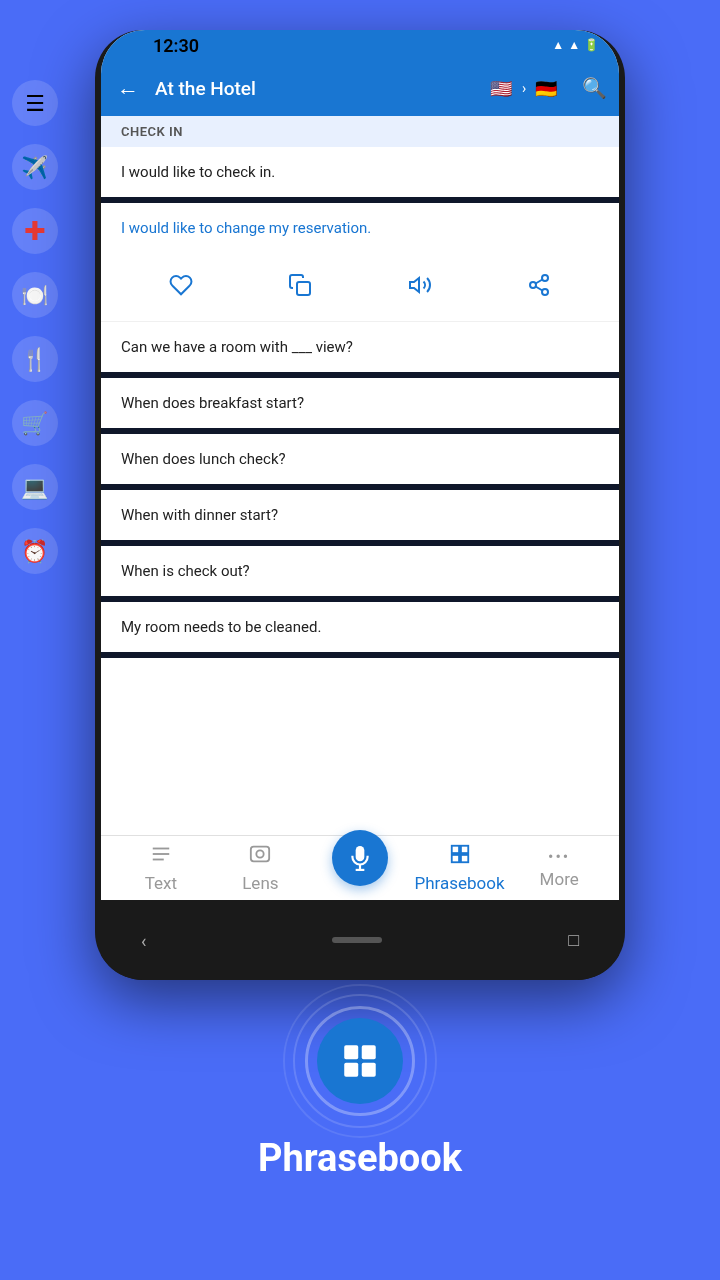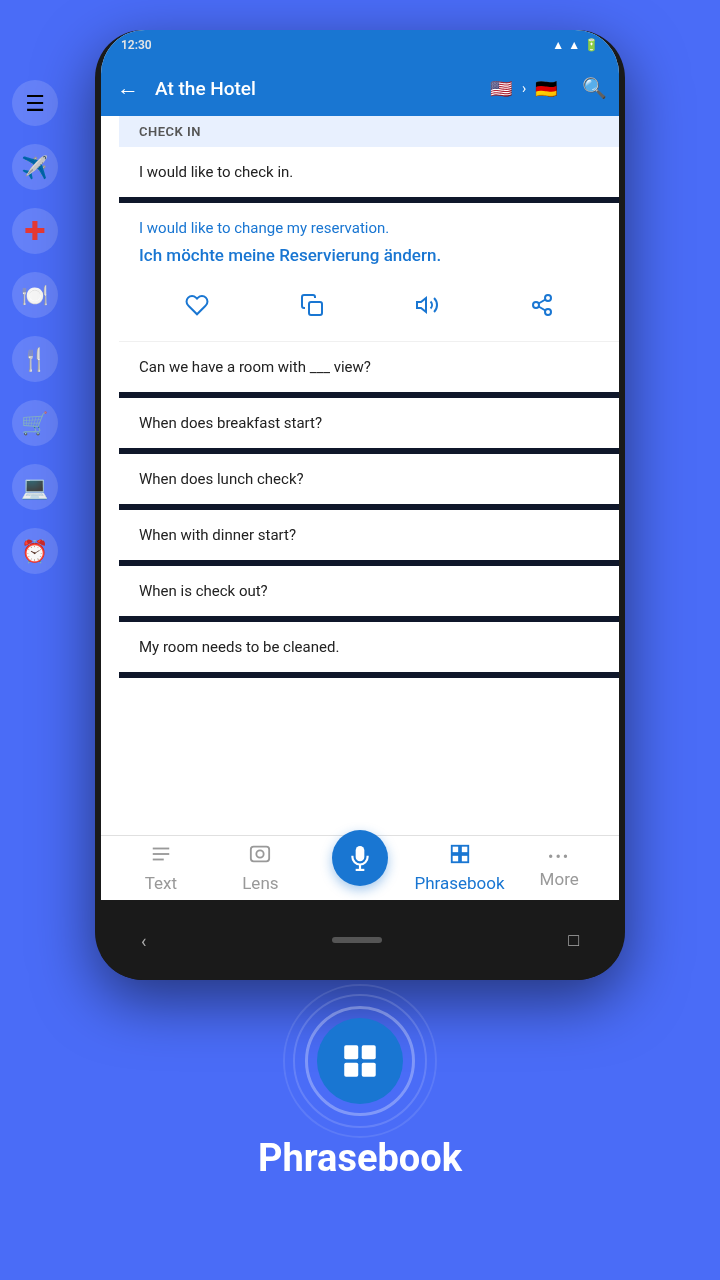--- a/index.html
+++ b/index.html
@@ -47,23 +47,24 @@
     
     .status-bar {
       height: 30px;
       background: #1976d2;
       display: flex;
       align-items: center;
       justify-content: space-between;
       padding: 0 20px;
     }
     .status-time {
-      color: #e5e5e5;
-      font-size: 12px;
+      color: #000000;
+      font-size: 18px;
       font-weight: 600;
+      margin-left: 32px;
     }
     .status-icons {
       display: flex;
       align-items: center;
       gap: 4px;
     }
     .status-icons span {
       color: #fff;
       font-size: 12px;
     }
@@ -113,21 +114,20 @@
       font-size: 20px;
       margin-left: 8px;
       cursor: pointer;
     }
 
     
     .content-area {
       height: calc(100% - 86px - 65px);
       overflow-y: auto;
       background: #fff;
-      margin-left: 18px;
     }
 
     
     .section-header {
       background: #e8f0fe;
       padding: 8px 20px;
       font-size: 13px;
       font-weight: 600;
       color: #555;
       letter-spacing: 0.5px;
@@ -374,21 +374,20 @@
     <div class="content-area">
 
       <div class="section-header">CHECK IN</div>
 
       <div class="phrase-row">
         <span>I would like to check in.</span>
       </div>
 
       <div class="phrase-row highlighted">
         <div class="phrase-english-highlight">I would like to change my reservation.</div>
-        <div class="phrase-german-highlight">Ich möchte meine Reservierung ändern.</div>
       </div>
 
       <div class="phrase-actions">
         <div class="action-icon">
           <svg width="24" height="24" viewBox="0 0 24 24" fill="none" stroke="#1976d2" stroke-width="2">
             <path d="M20.84 4.61a5.5 5.5 0 0 0-7.78 0L12 5.67l-1.06-1.06a5.5 5.5 0 0 0-7.78 7.78l1.06 1.06L12 21.23l7.78-7.78 1.06-1.06a5.5 5.5 0 0 0 0-7.78z"></path>
           </svg>
         </div>
         <div class="action-icon">
           <svg width="24" height="24" viewBox="0 0 24 24" fill="none" stroke="#1976d2" stroke-width="2">

